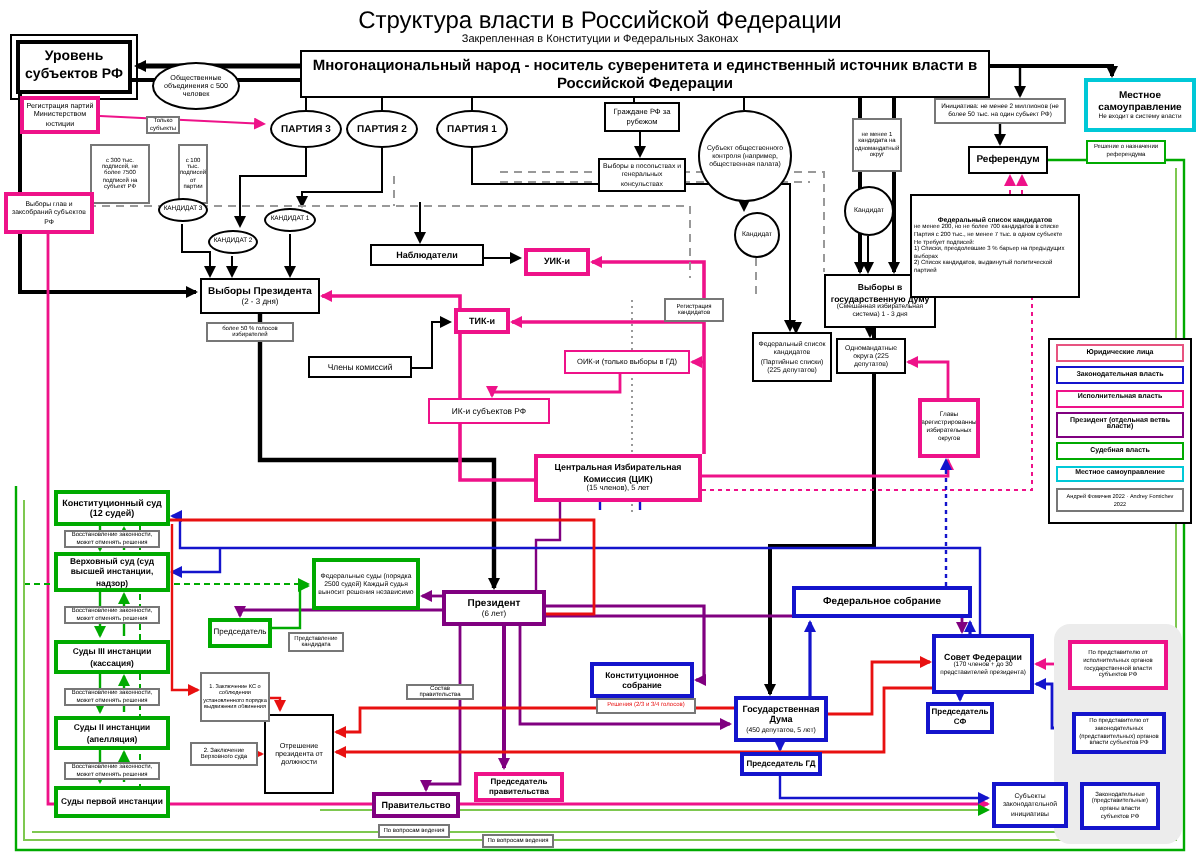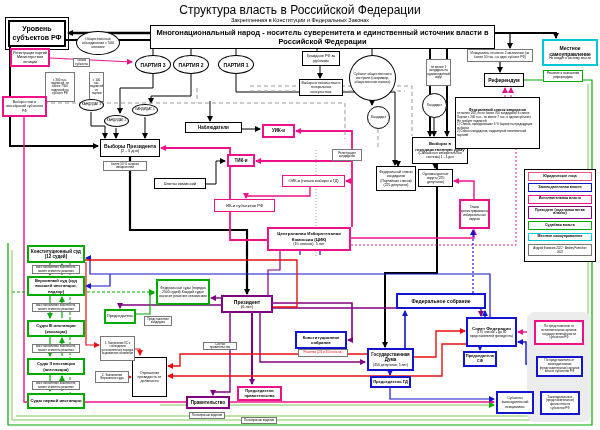--- a/index.html
+++ b/index.html
@@ -29,21 +29,21 @@
           border:1.5px solid #000;z-index:3;box-sizing:border-box;padding:2px 3px;}
   .lg{border:1.5px solid #000;font-size:3.5px;font-weight:bold;text-align:center;
       margin-bottom:2.5px;padding:1.5px 1px;line-height:1.1;}
   .lg-credit{border:0.5px solid #777;font-size:2.8px;text-align:center;padding:1px;}
   #graybg{position:absolute;left:527px;top:312px;width:64px;height:110px;background:#ececec;
           border-radius:8px;z-index:1;}
 </style>
 </head>
 <body>
 
-<div id="title">Структура власть в Российской Федерации</div>
+<div id="title">Структура власти в Российской Федерации</div>
 <div id="subtitle">Закрепленная в Конституции и Федеральных Законах</div>
 
 <svg id="lines" width="600" height="430">
   <defs>
     <marker id="mB" markerWidth="6" markerHeight="6" refX="5" refY="3" orient="auto" markerUnits="userSpaceOnUse">
         <path d="M0,0 L6,3 L0,6 z" fill="#000"></path>
       </marker>
     <marker id="mP" markerWidth="6" markerHeight="6" refX="5" refY="3" orient="auto" markerUnits="userSpaceOnUse">
         <path d="M0,0 L6,3 L0,6 z" fill="#ee1289"></path>
       </marker>

